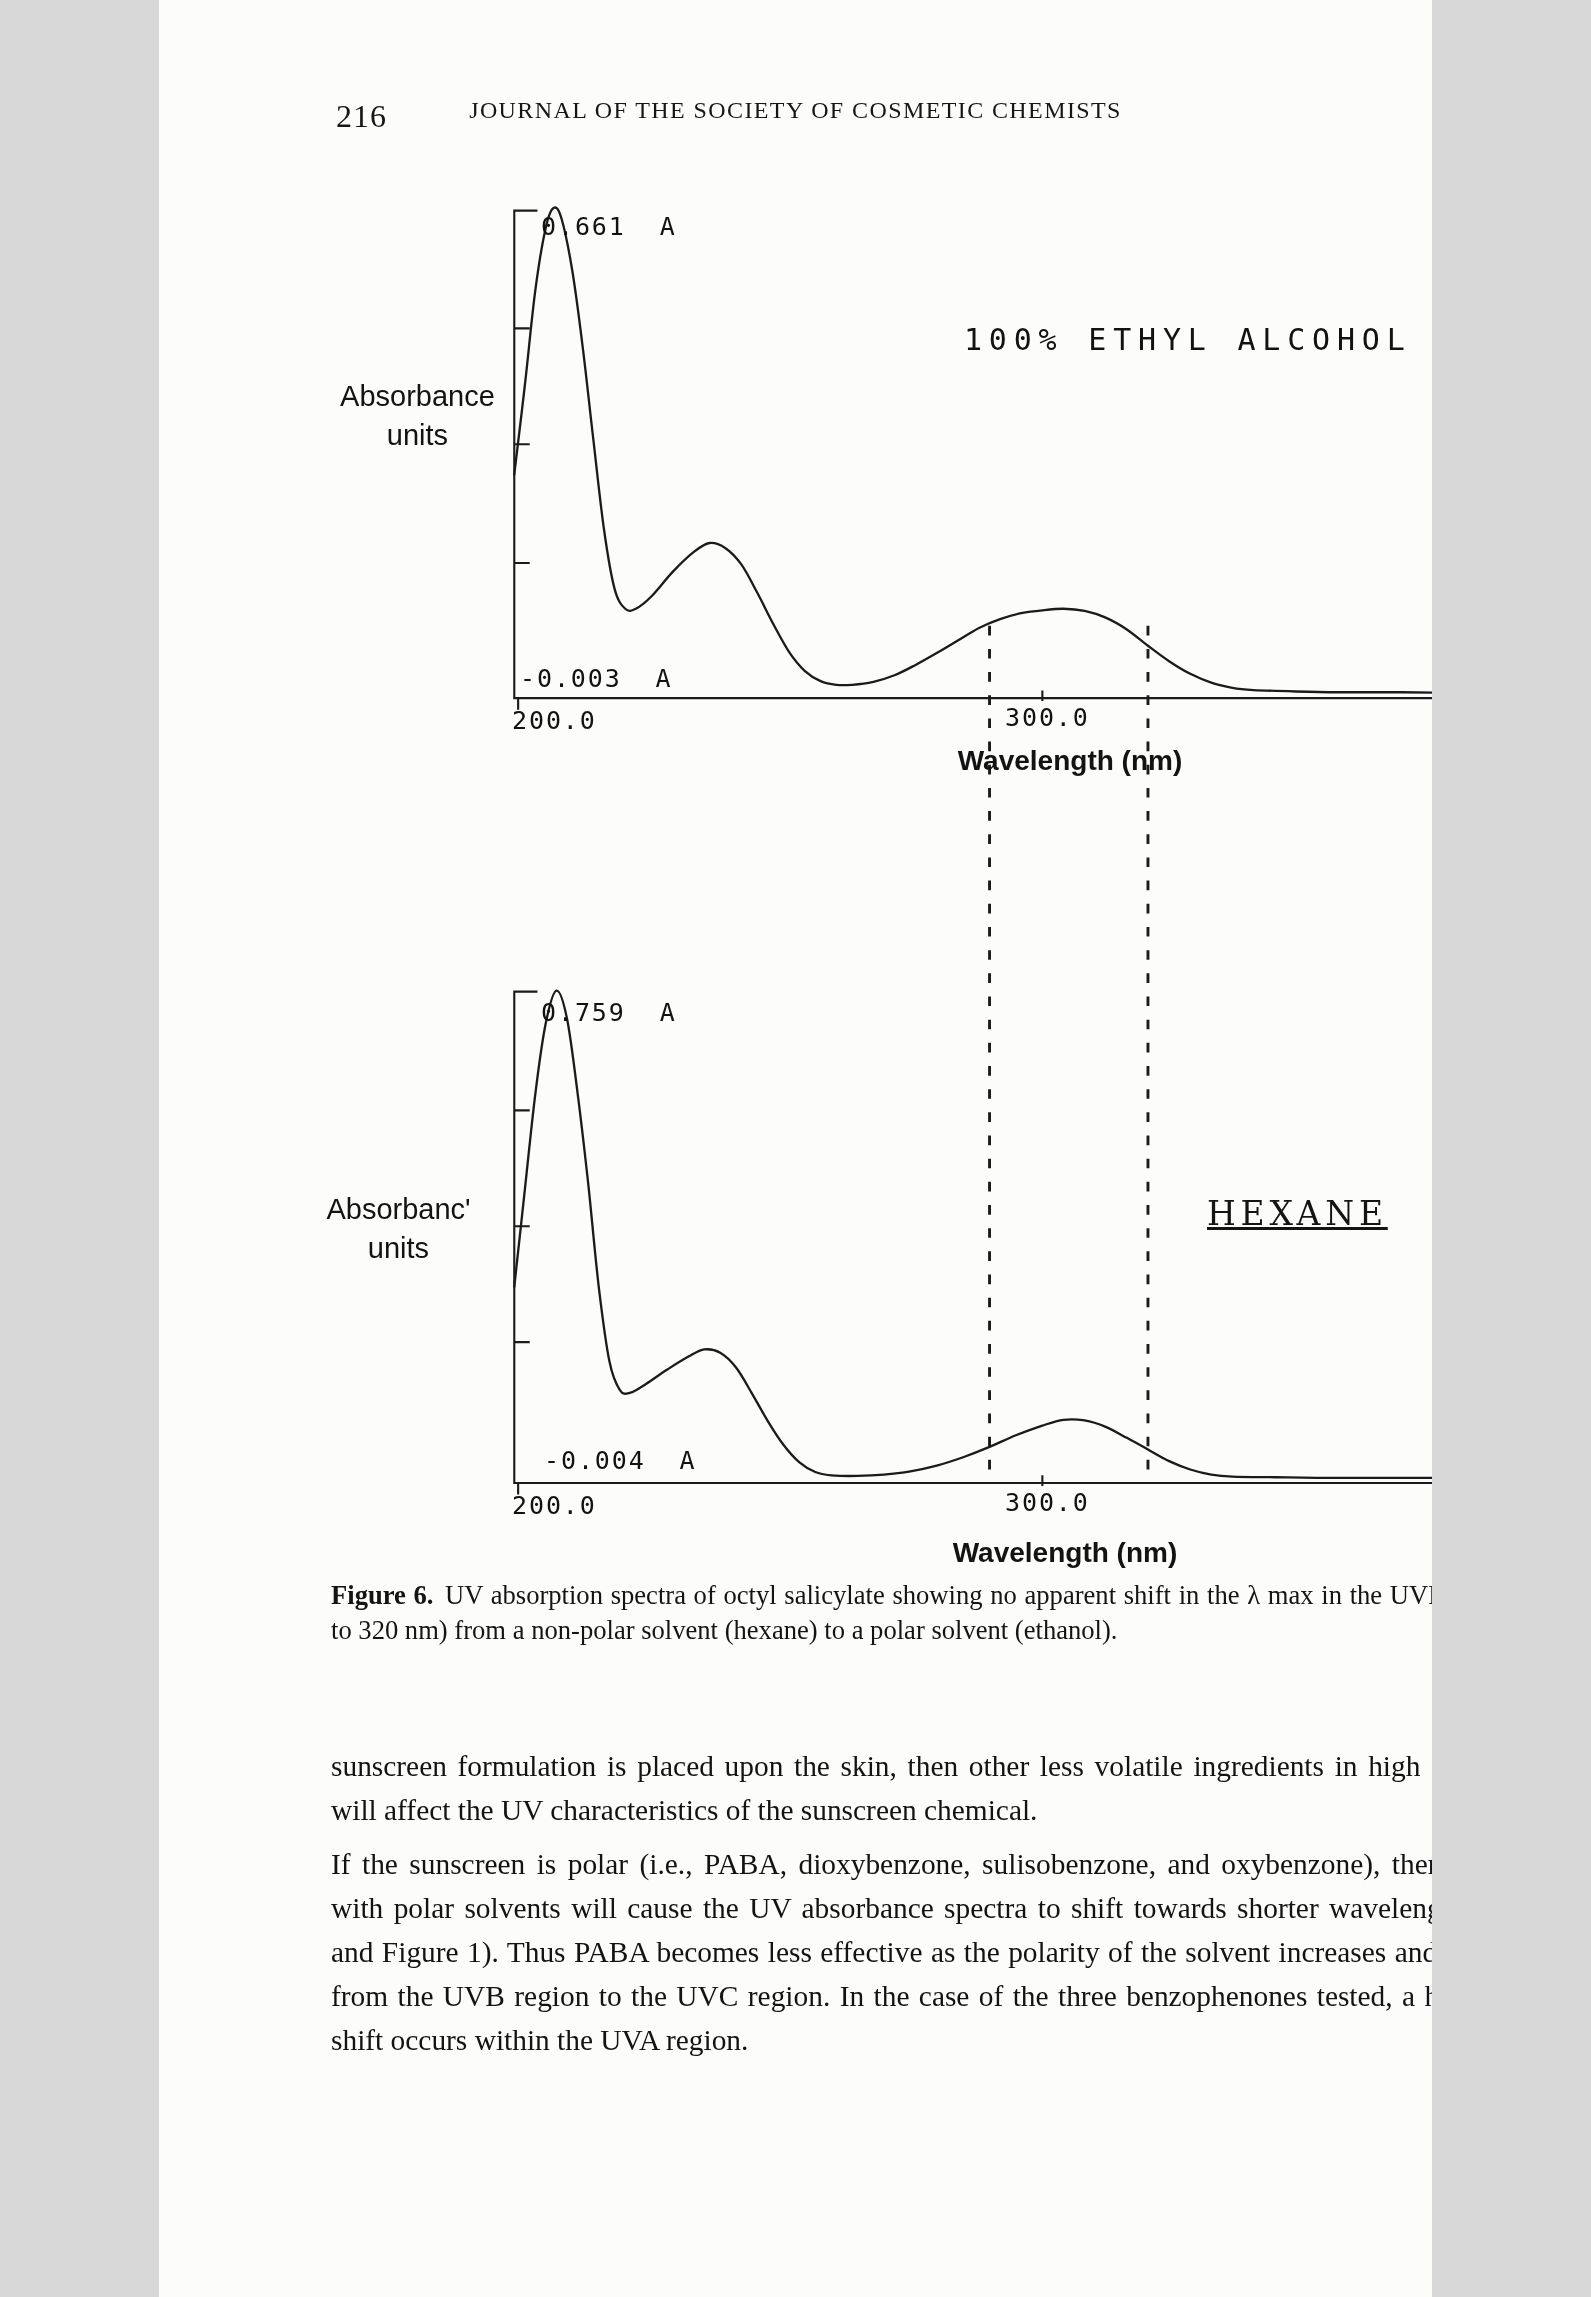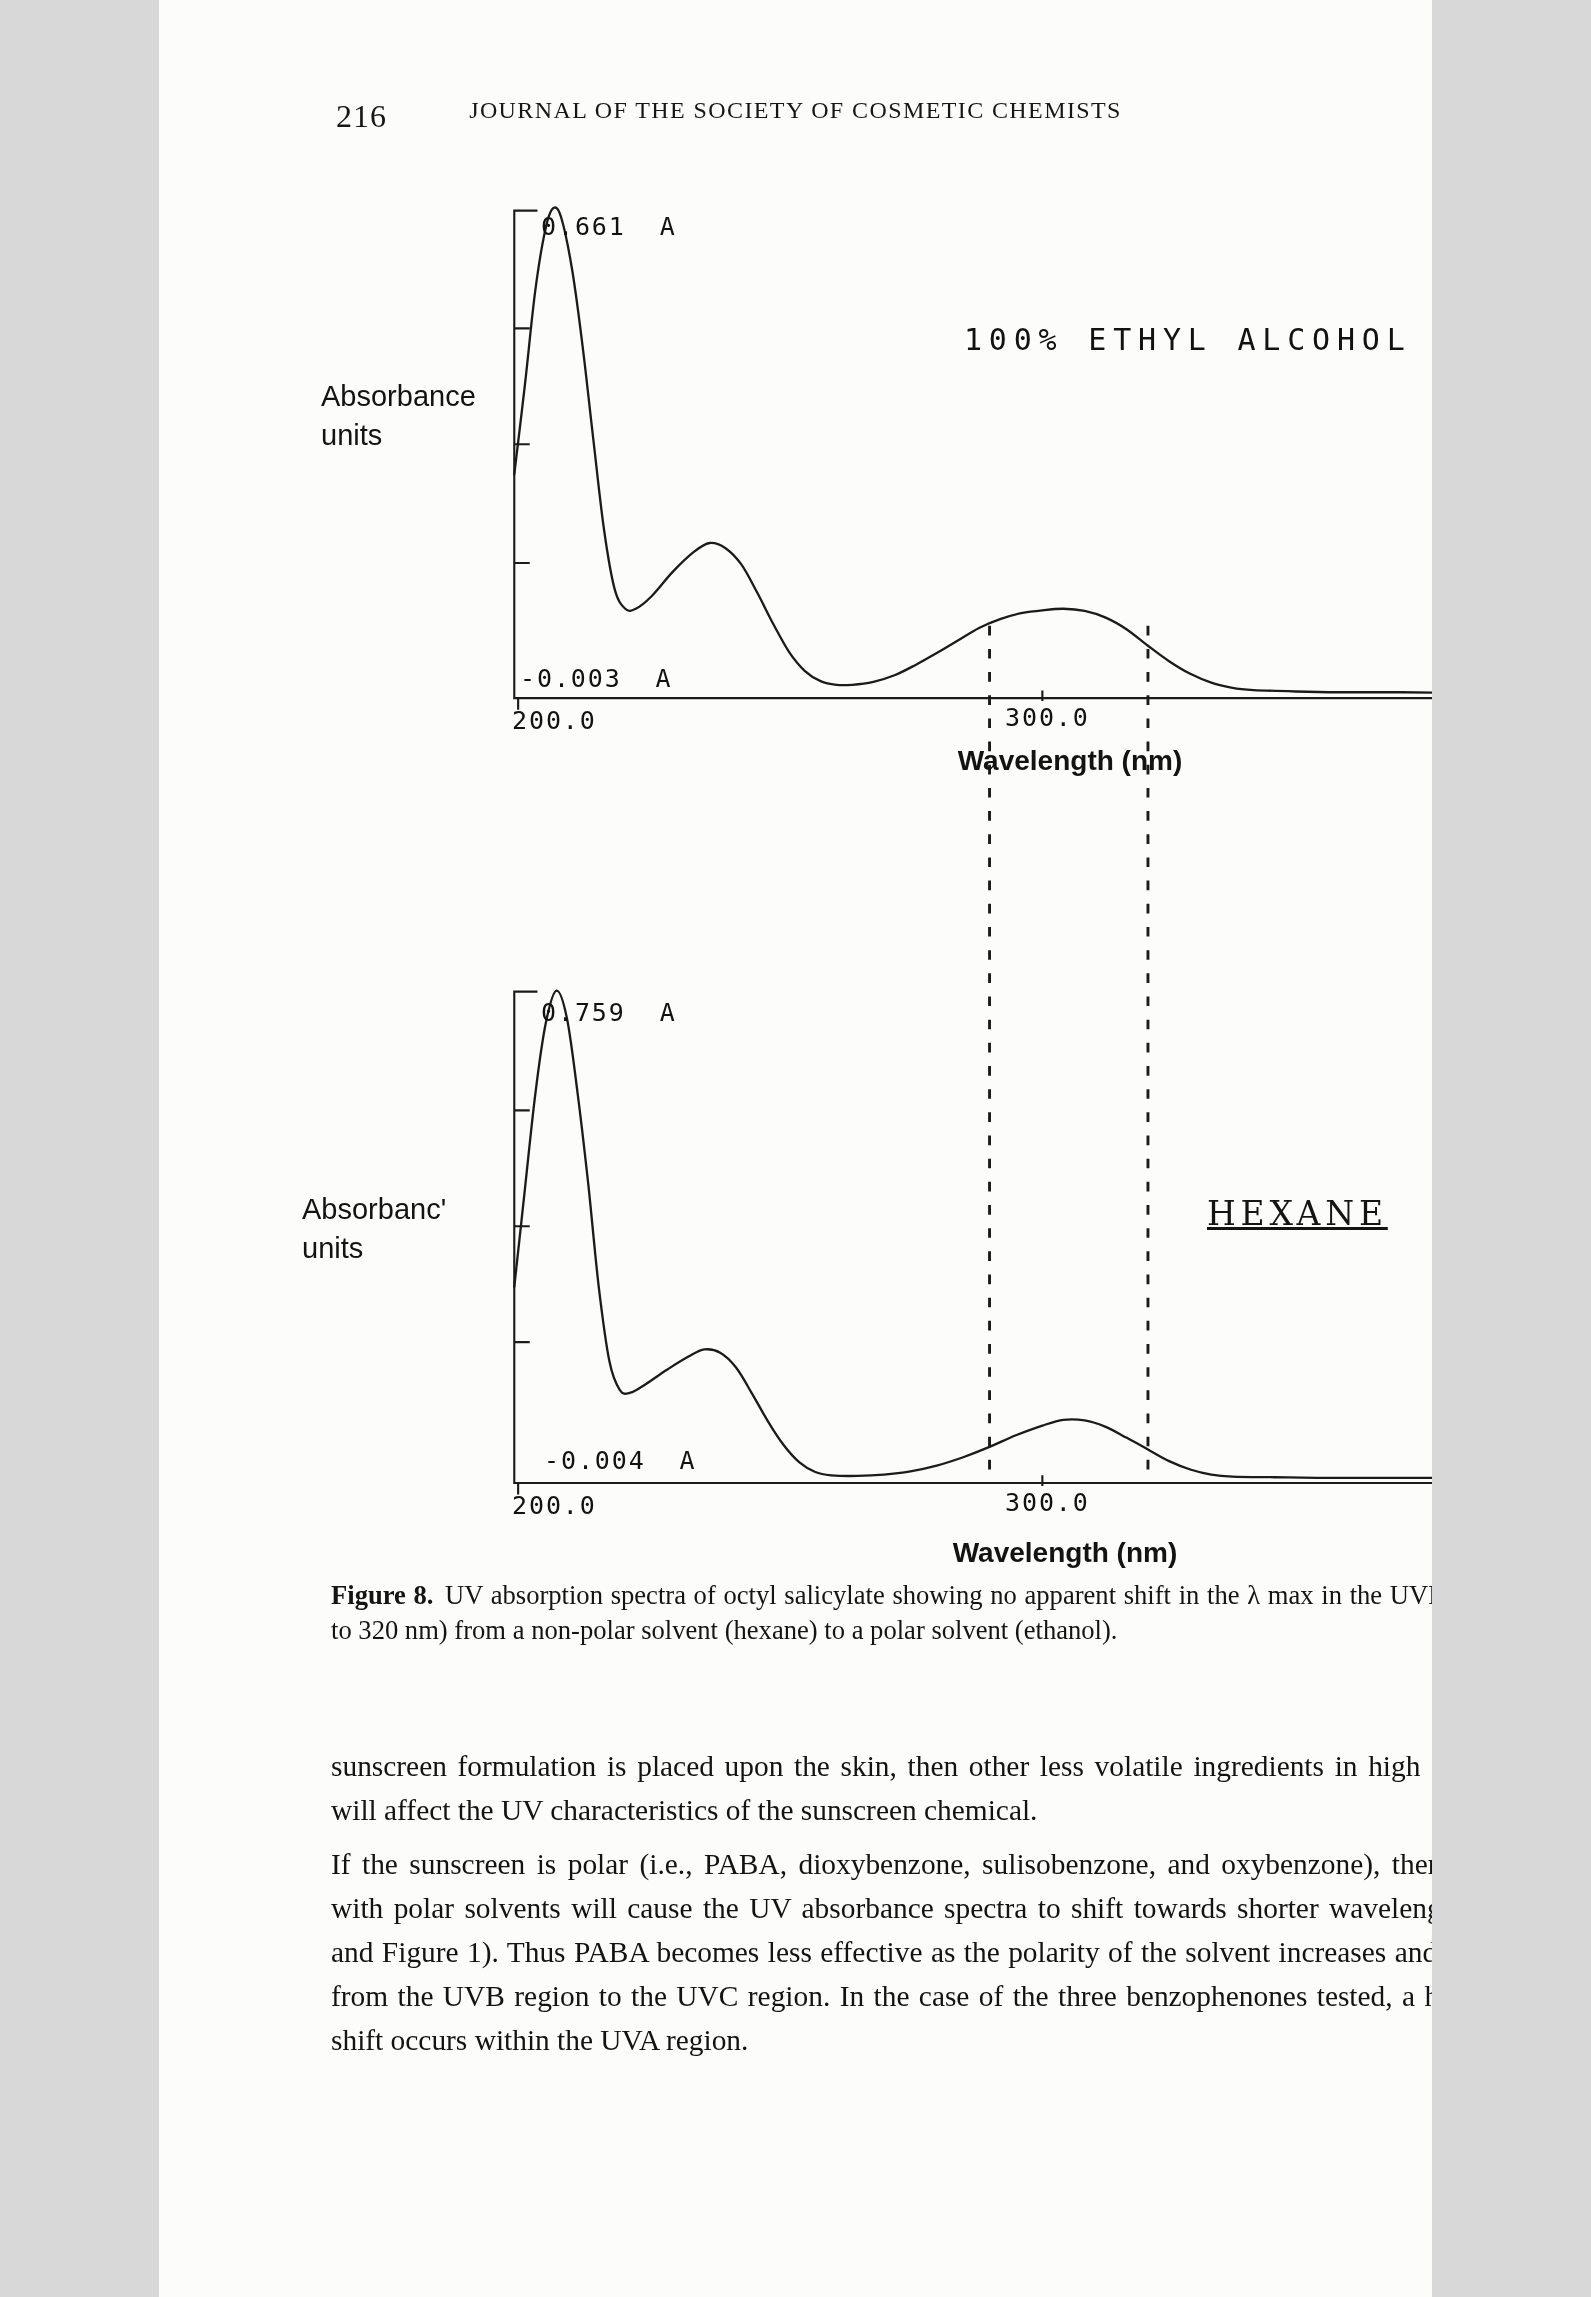--- a/index.html
+++ b/index.html
@@ -33,21 +33,21 @@
     position:absolute;left:805px;top:322px;
     font-family:"DejaVu Sans Mono", monospace;
     font-size:30px;letter-spacing:6.8px;white-space:pre;color:#121212;
   }
   .solvent2{
     position:absolute;left:1048px;top:1194px;
     font-family:"DejaVu Serif", serif;
     font-size:33px;letter-spacing:4.8px;white-space:pre;color:#141414;text-decoration:underline;
   }
   .ylab{
-    position:absolute;width:193px;text-align:left;
+    position:absolute;width:193px;text-align:center;
     font-family:"Liberation Sans", sans-serif;
     font-size:29px;color:#131313;
   }
   .ylab .l2{margin-top:5.8px;}
   .xlab{
     position:absolute;transform:translateX(-50%);
     font-family:"Liberation Sans", sans-serif;
     font-weight:bold;font-size:28px;color:#131313;white-space:nowrap;
   }
   
@@ -98,21 +98,21 @@
     <div>Absorbanc'</div>
     <div class="l2">units</div>
   </div>
   <span class="mono" style="left:361px;top:1446px;margin-left:24px;">-0.004  A</span>
   <span class="mono" style="left:353px;top:1491px;">200.0</span>
   <span class="mono" style="left:846px;top:1488px;">300.0</span>
   <span class="mono" style="left:1342px;top:1490px;">400.0</span>
   <span class="xlab" style="left:906px;top:1537px;">Wavelength (nm)</span>
 
   <div class="caption">
-    <span class="capnum">Figure 8.</span><span>UV absorption spectra of octyl salicylate showing no apparent shift in the λ max in the UVB region (290 to 320 nm) from a non-polar solvent (hexane) to a polar solvent (ethanol).</span>
+    <span class="capnum">Figure 6.</span><span>UV absorption spectra of octyl salicylate showing no apparent shift in the λ max in the UVB region (290 to 320 nm) from a non-polar solvent (hexane) to a polar solvent (ethanol).</span>
   </div>
 
   <div class="body-text">
     <p>sunscreen formulation is placed upon the skin, then other less volatile ingredients in high concentration will affect the UV characteristics of the sunscreen chemical.</p>
     <p>If the sunscreen is polar (i.e., PABA, dioxybenzone, sulisobenzone, and oxybenzone), then interactions with polar solvents will cause the UV absorbance spectra to shift towards shorter wavelengths (Table II and Figure 1). Thus PABA becomes less effective as the polarity of the solvent increases and λ max shifts from the UVB region to the UVC region. In the case of the three benzophenones tested, a hypsochromic shift occurs within the UVA region.</p>
   </div>
 
 </div>
 
 

